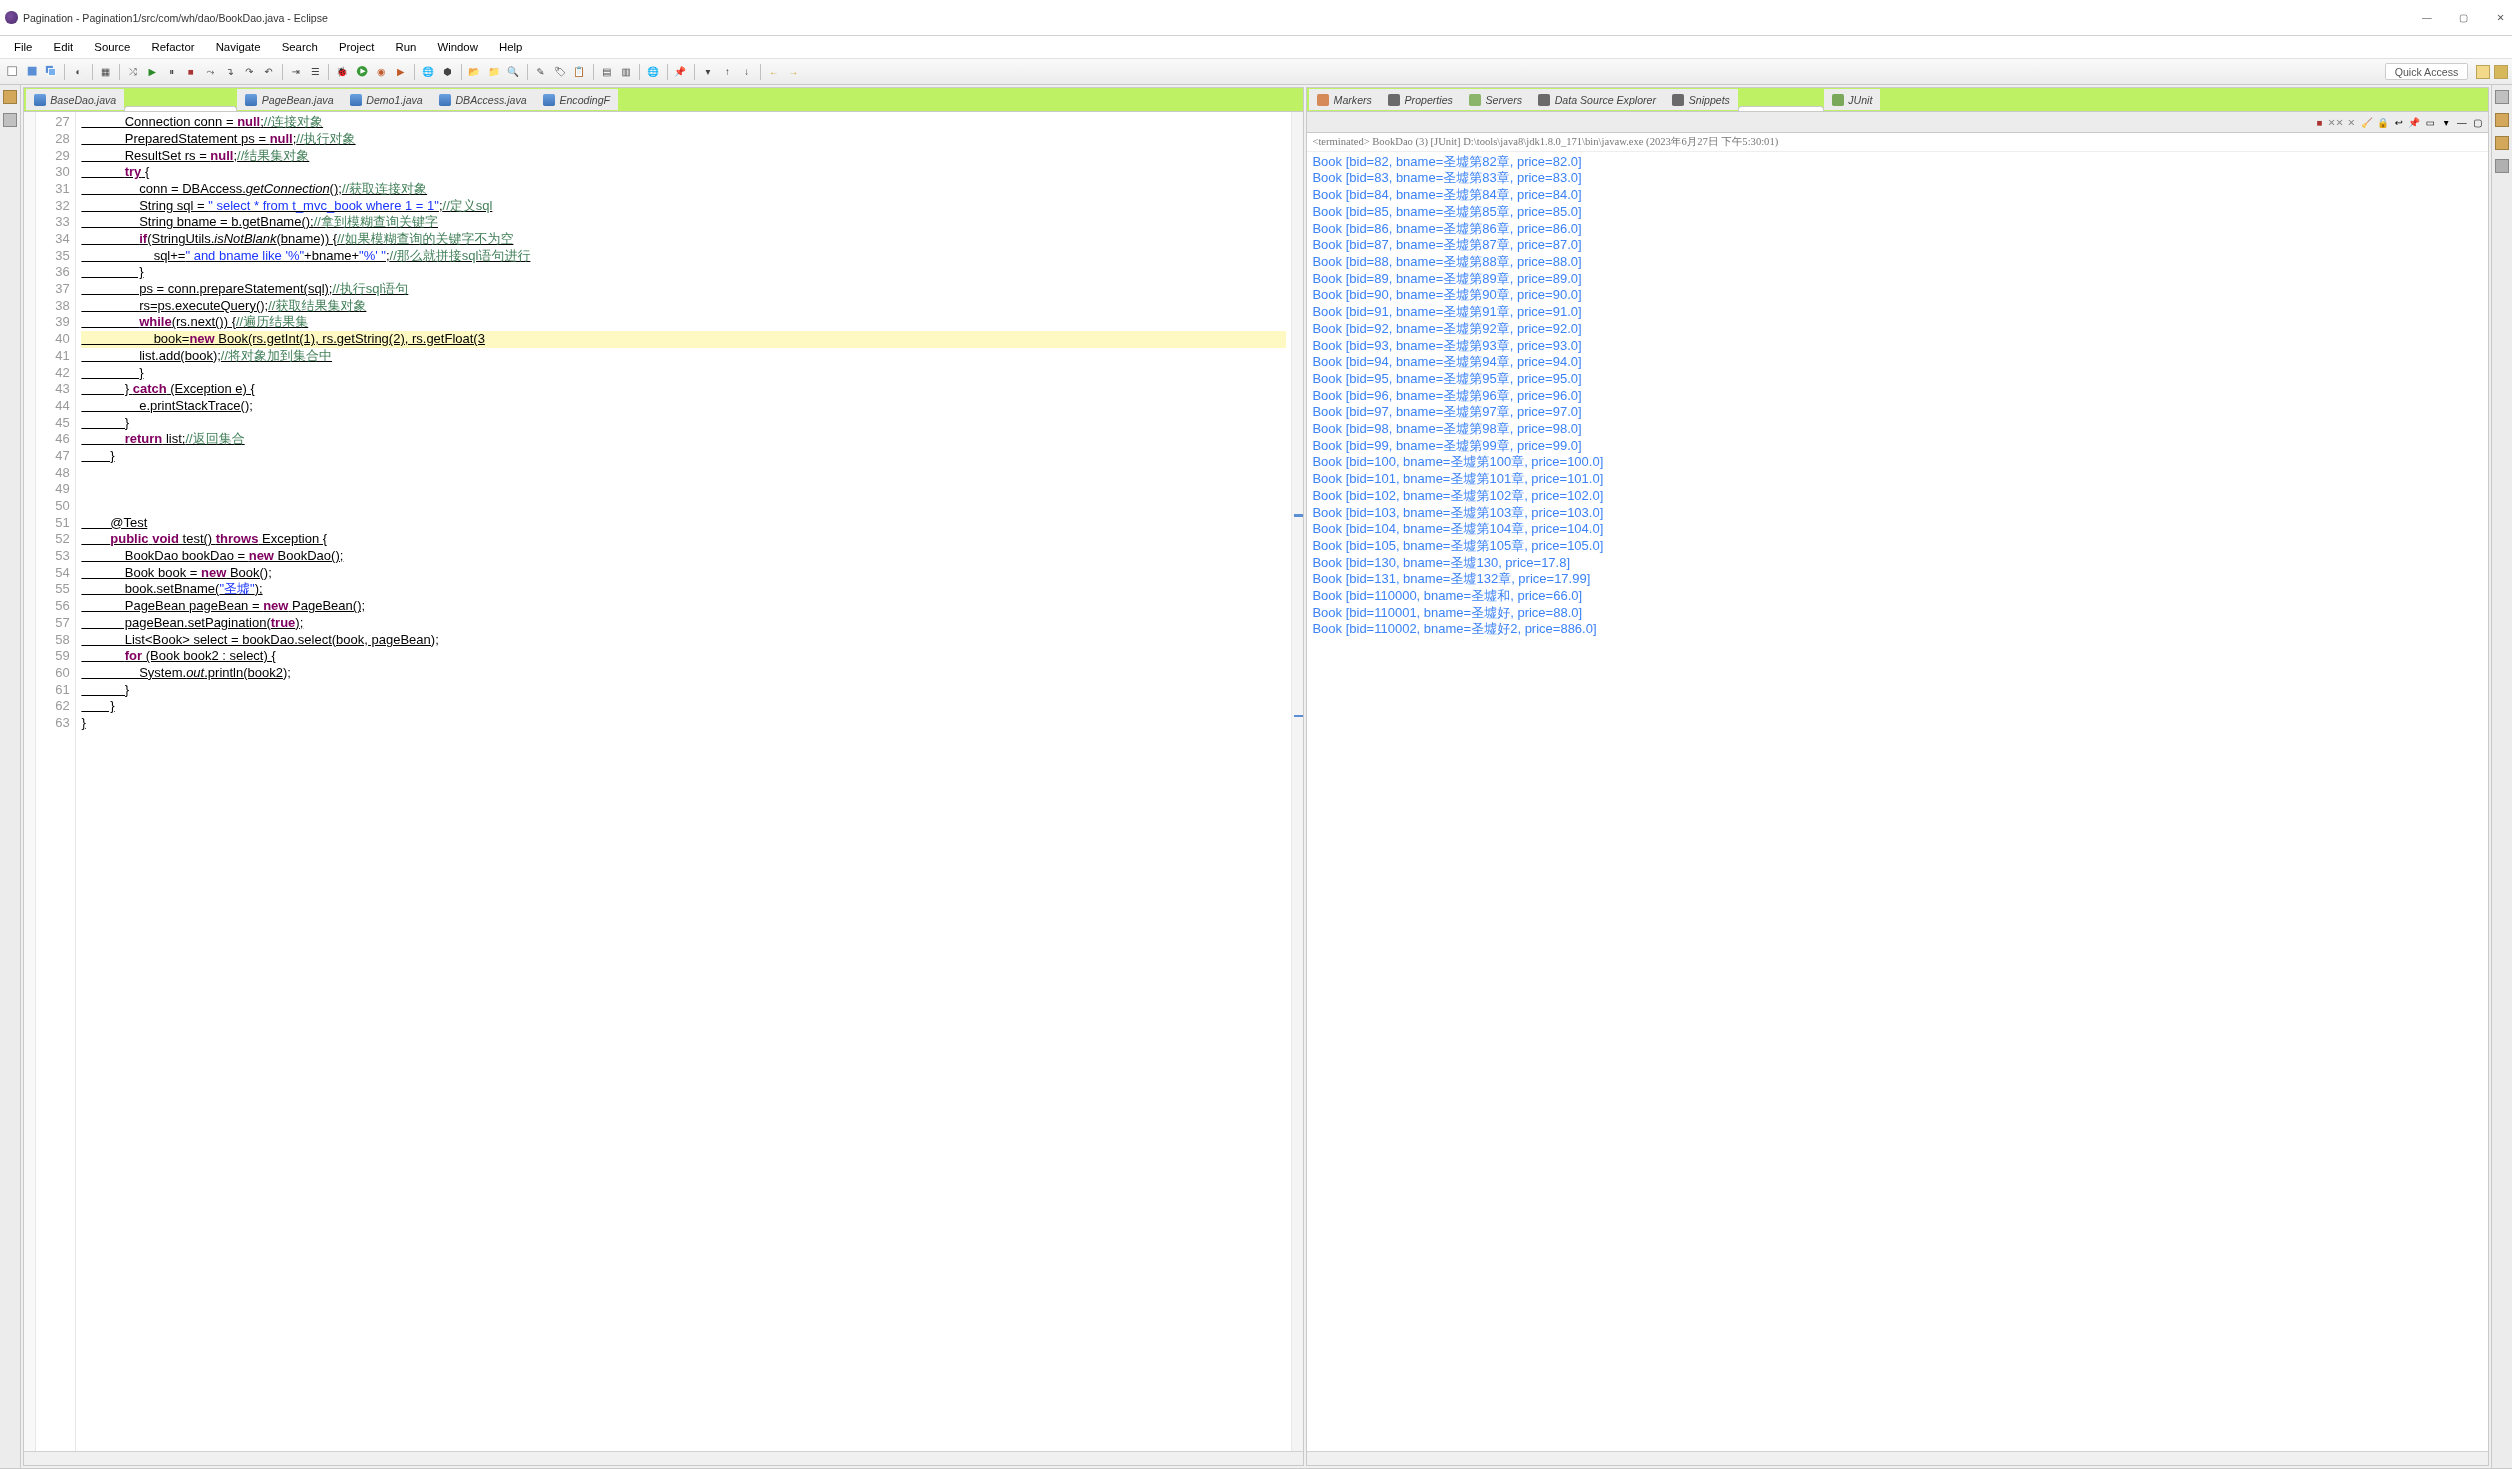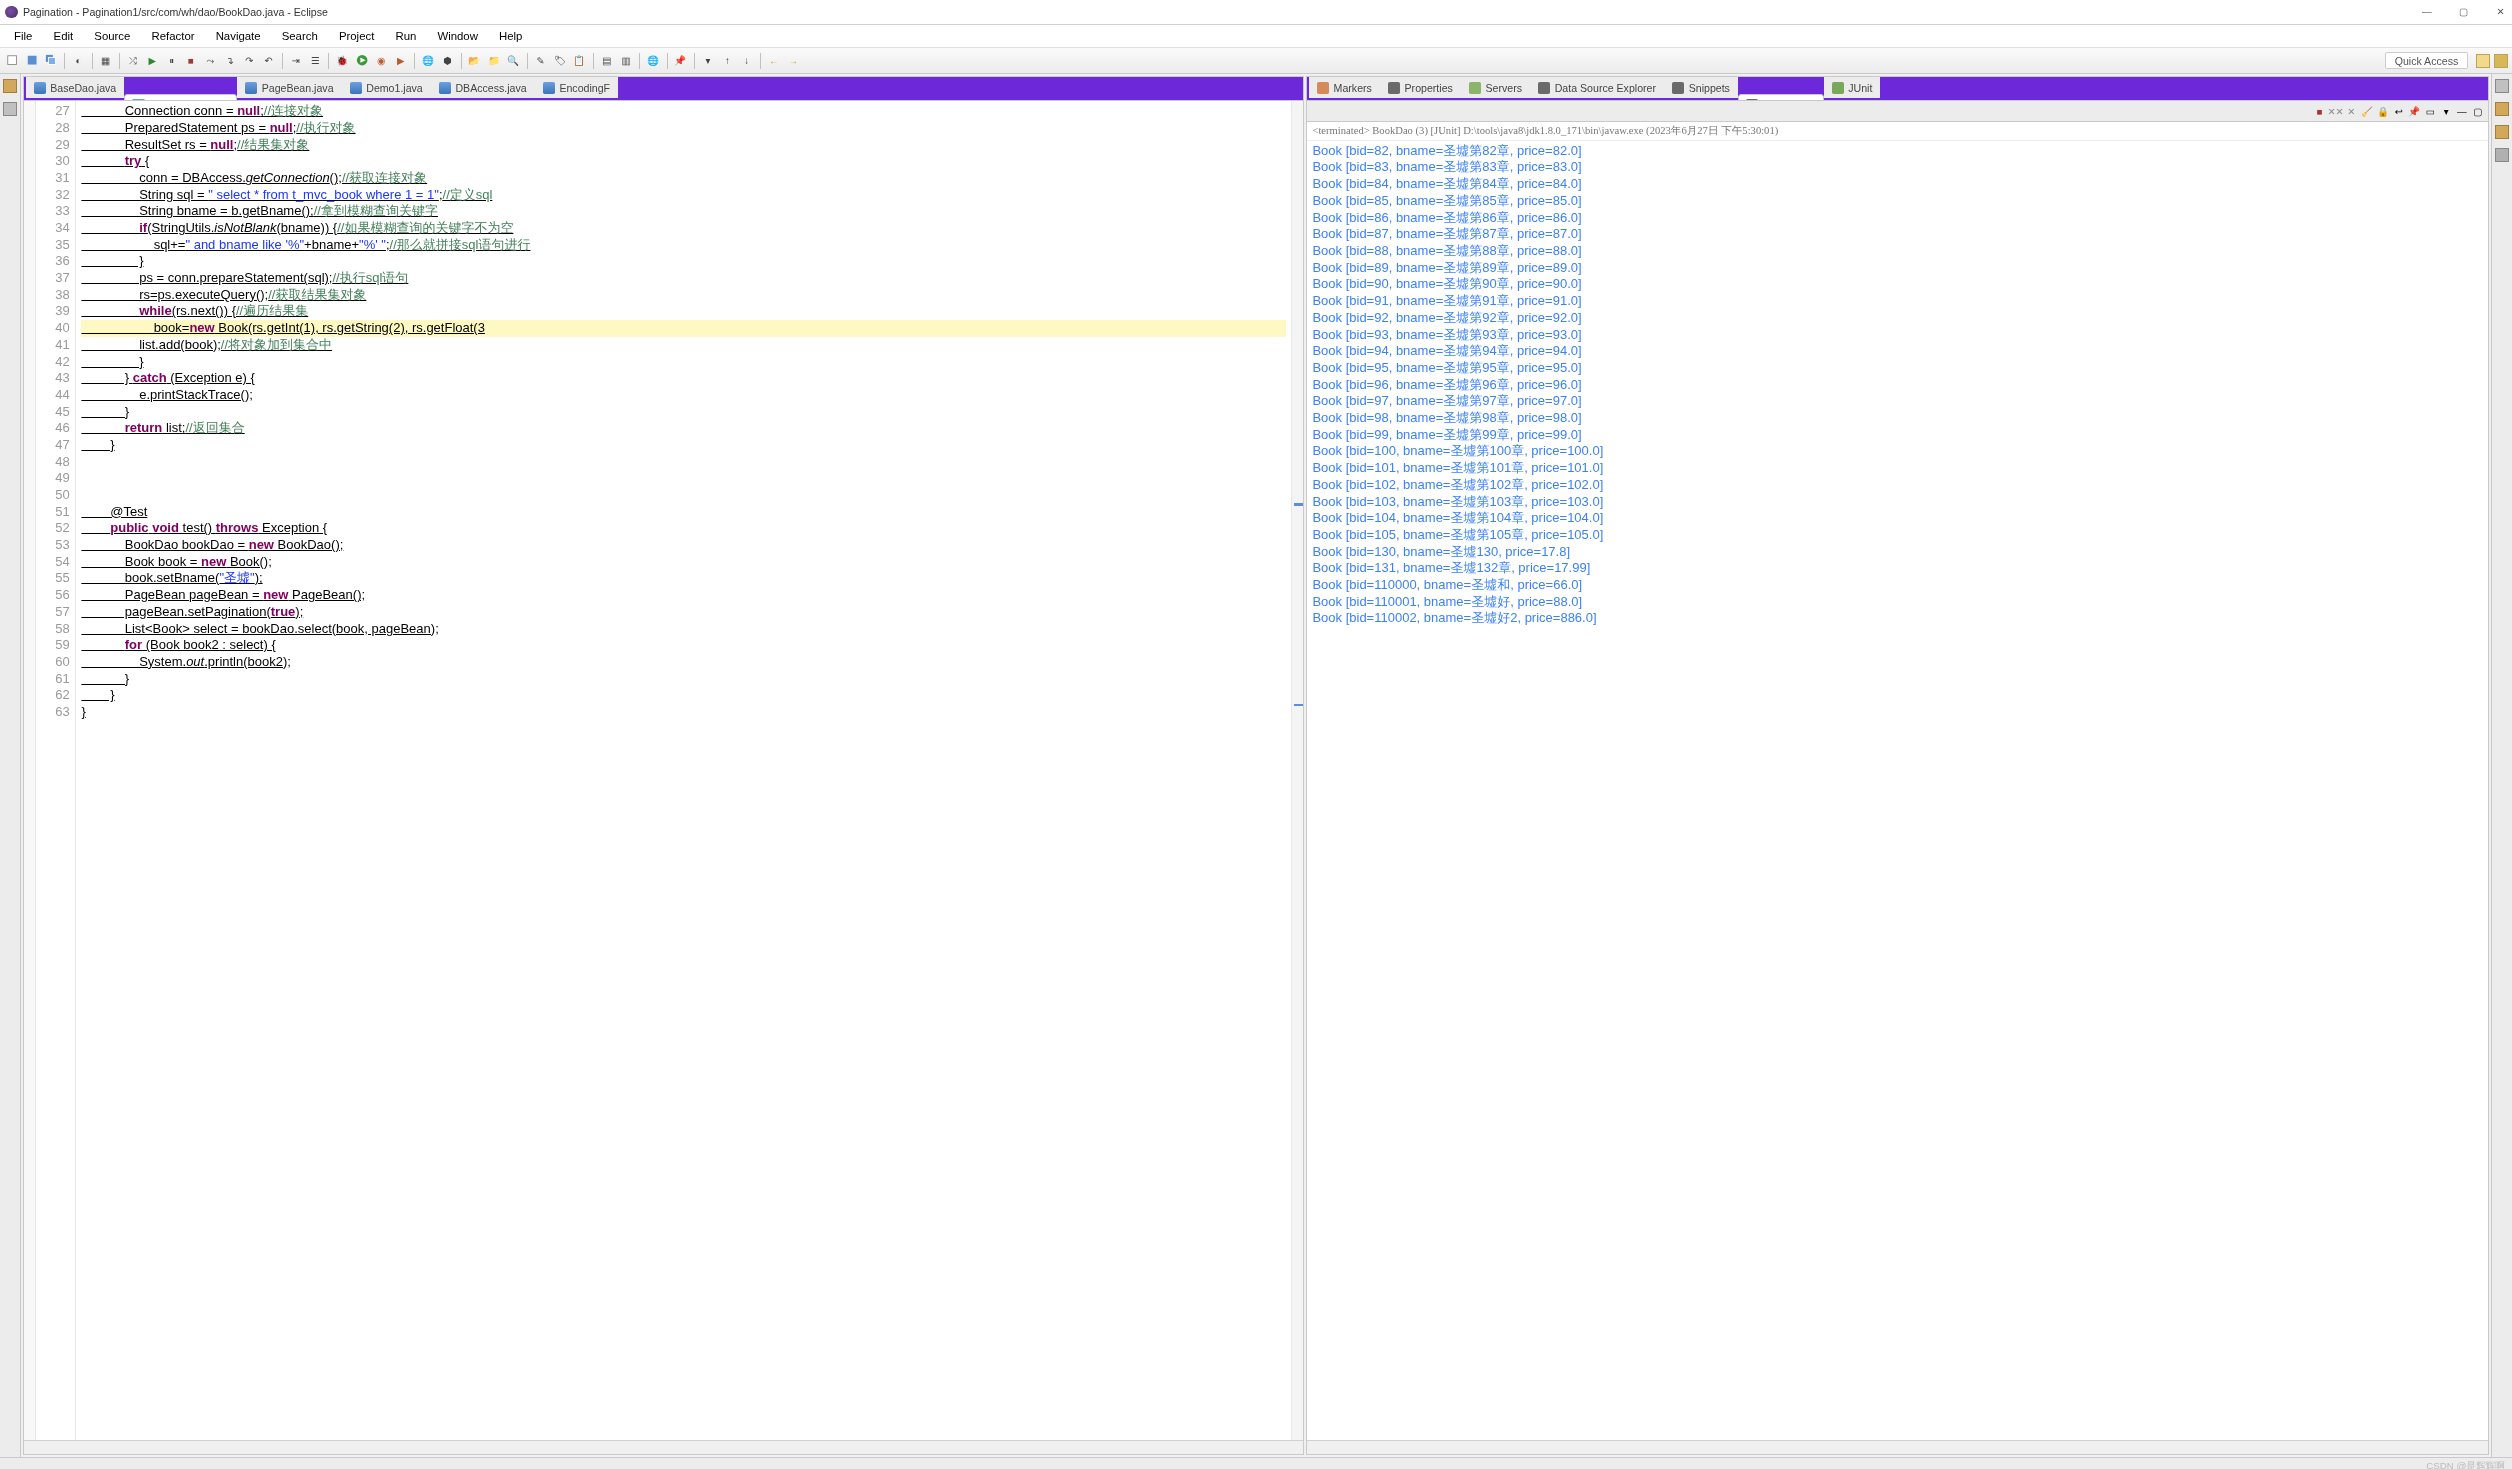--- a/index.html
+++ b/index.html
@@ -1,36 +1,36 @@
 <!DOCTYPE html>
 <html style="font-size:14px"><head>
 <meta charset="utf-8">
 <style>
 * { margin:0; padding:0; box-sizing:border-box; font-family:"Segoe UI",Tahoma,sans-serif; }
 html,body { width:100%; height:100%; overflow:hidden; background:#f0f0f0; }
-.titlebar { height:25px; background:#fff; display:flex; align-items:center; padding:0 5.3px; font-size:10.6px; color:#333; border-bottom:0.9px solid #d0d0d0; }
+.titlebar { height:36px; background:#fff; display:flex; align-items:center; padding:0 5.3px; font-size:10.6px; color:#333; border-bottom:0.9px solid #d0d0d0; }
 .titlebar .ico { width:12.3px; height:12.3px; border-radius:50%; background:radial-gradient(circle at 40% 40%,#7a4fa0,#4b2a6a); margin-right:5.3px; }
 .titlebar .wbtns { margin-left:auto; display:flex; gap:24.6px; }
 .titlebar .wbtn { width:12.3px; height:12.3px; display:flex; align-items:center; justify-content:center; color:#555; font-size:9.7px; cursor:pointer; }
 .menubar { height:23px; background:#fff; display:flex; align-items:center; padding:0 5.3px; gap:3.5px; font-size:11.4px; border-bottom:0.9px solid #e0e0e0; }
 .menubar span { padding:2.6px 8.8px; cursor:pointer; border-radius:1.8px;text-align:center; }
 .toolbar { height:26px; background:linear-gradient(#fafafa,#ececec); border-bottom:0.9px solid #c9c9c9; display:flex; align-items:center; padding:0 3.5px; gap:1.8px; }
 .toolbar .tb { width:17.6px; height:17.6px; border-radius:1.8px; display:flex; align-items:center; justify-content:center; font-size:9.7px; color:#444; cursor:pointer; }
 .toolbar .sep { width:0.9px; height:16px; background:#c0c0c0; margin:0 2.6px; }
 .toolbar .qa { margin-left:auto; font-size:10.6px; color:#555; padding:1.8px 8.8px; border:0.9px solid #ccc; background:#fff; border-radius:1.8px; margin-right:5.3px; }
 .toolbar .psp { width:14px; height:14px; background:#f3d98a; border:0.9px solid #bba45a; margin:0 0.9px; }
 .body { display:flex; height:calc(100% - 19.3px - 23px - 26px - 17.6px); }
 .leftstrip,.rightstrip { width:21px; background:#ececec; border-right:0.9px solid #c9c9c9; display:flex; flex-direction:column; align-items:center; padding-top:5.3px; gap:8.8px; }
 .rightstrip { border-right:none; border-left:0.9px solid #c9c9c9; }
 .strip-ico { width:14px; height:14px; background:#d4a85a; border:0.9px solid #a08040; }
 .main { flex:1; display:flex; min-width:0; }
 .editor-pane,.console-pane { display:flex; flex-direction:column; background:#fff; border:0.9px solid #c9c9c9; min-width:0; }
 .editor-pane { flex:1.04; margin:1.8px 0.9px 1.8px 1.8px; }
 .console-pane { flex:0.96; margin:1.8px 1.8px 1.8px 0.9px; }
-.tabs { height:24.6px; background:#6d28d9; display:flex; align-items:flex-start; padding:0 1.8px; overflow:hidden; border-bottom:0.9px solid #c9c9c9; }
+.tabs { height:24.6px; background:#bef264; display:flex; align-items:center; padding:0 1.8px; overflow:hidden; border-bottom:0.9px solid #c9c9c9;font-style:italic; }
 .tab { height:21px; display:flex; align-items:center; padding:0 7px; font-size:10.6px; color:#444; border:0.9px solid transparent; border-bottom:none; background:#ececec; cursor:pointer; white-space:nowrap; gap:4.4px; }
 .tab.active { background:#fff; border-color:#c9c9c9; border-top-left-radius:3.5px; border-top-right-radius:3.5px; position:relative; top:17px; }
 .tab .xico { width:9.7px; height:9.7px; font-size:8.8px; color:#888; }
 .tab .fico { width:12.3px; height:12.3px; background:#5a8fd6; border-radius:1.8px; }
 .tab .fico.j { background:linear-gradient(#6aa0e0,#3d74b8); }
 .tab .fico.m { background:#d68a5a; }
 .tab .fico.c { background:#6a6a6a; }
 .tab .fico.s { background:#8ab56a; }
 .tab .fico.u { background:#7aa85a; }
 .editor-body { flex:1; display:flex; overflow:hidden; font-family:Consolas,monospace; font-size:13px; line-height:16.7px; }

